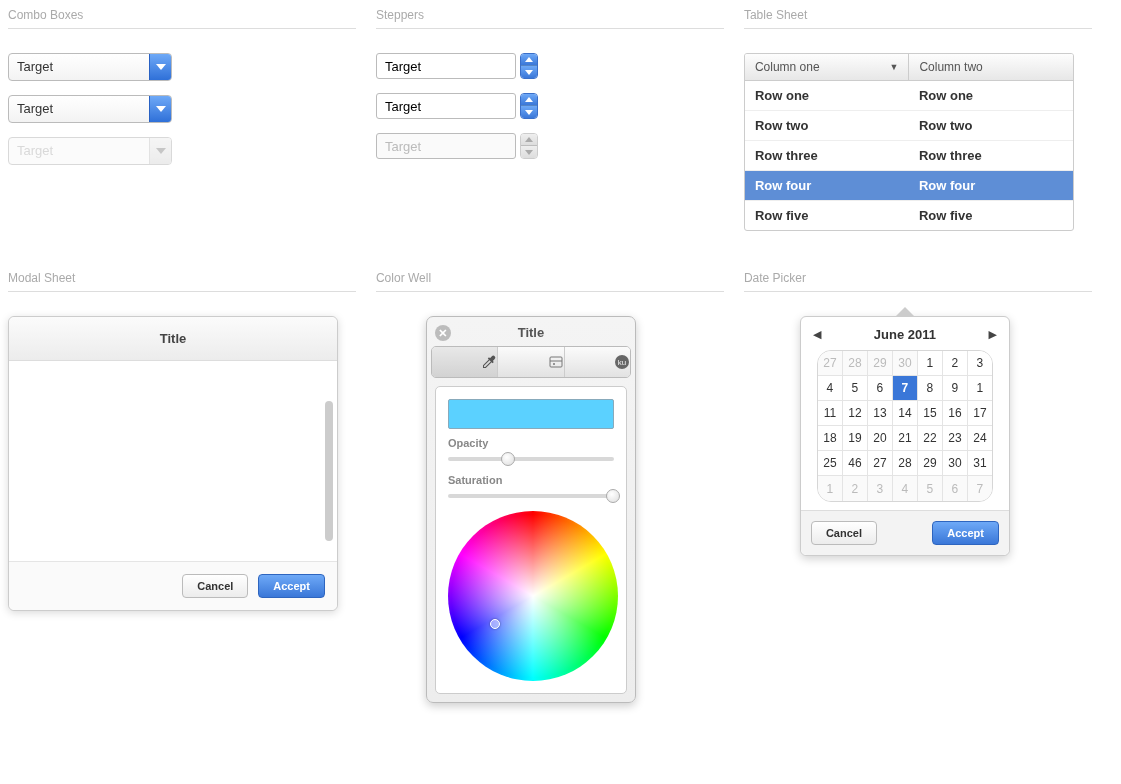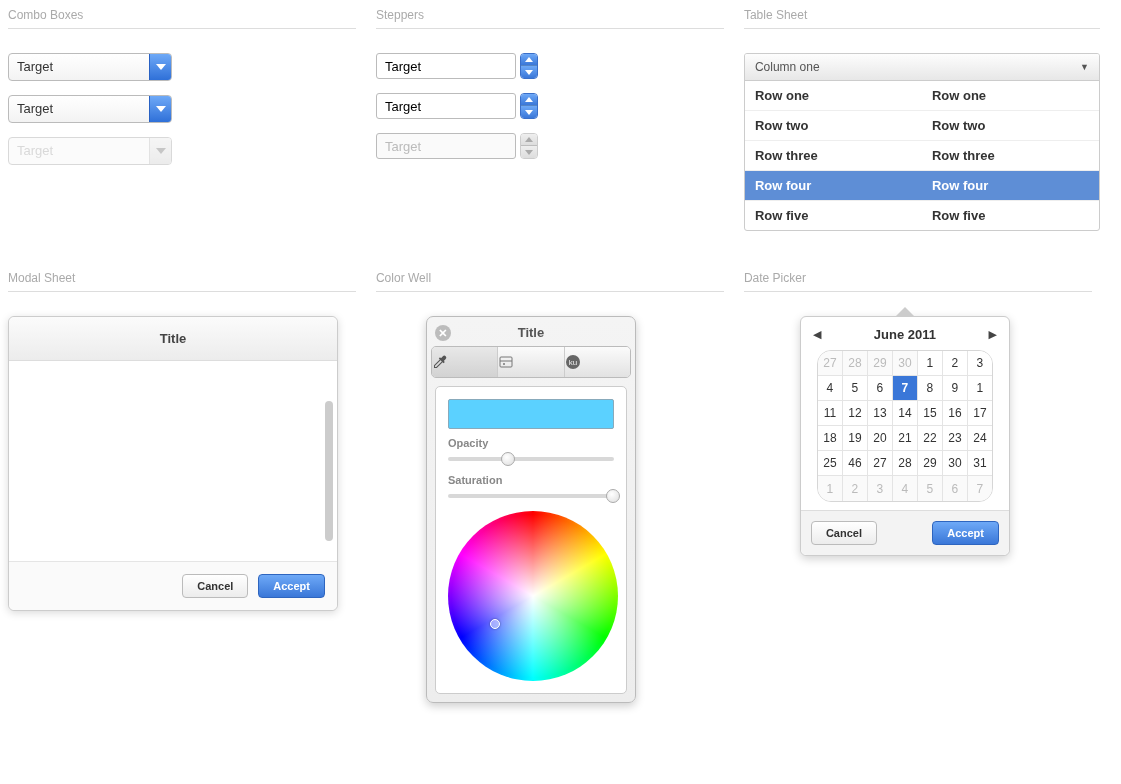--- a/index.html
+++ b/index.html
@@ -87,21 +87,21 @@
 .stepper-wrap.disabled .stepper-field { color: #bbb; background: #fafafa; }
 .stepper-wrap.disabled .stepper-btns { border-color: #ccc; }
 .stepper-wrap.disabled .step { background: linear-gradient(#eee, #ddd); }
 .stepper-wrap.disabled svg { fill: #aaa; }
 
 
 .tableview {
   border: 1px solid #ccc;
   border-radius: 3px;
   overflow: hidden;
-  width: 356px;
+  width: 330px;
 }
 .tv-head { display: flex; }
 .tv-head .th {
   flex: 1;
   background: linear-gradient(#fdfdfd, #e7e7e7);
   border-bottom: 1px solid #ccc;
   border-right: 1px solid #ccc;
   padding: 6px 10px;
   font-size: 12px;
   color: #555;
@@ -215,21 +215,21 @@
   border-radius: 5px;
   overflow: hidden;
 }
 .seg .segbtn {
   flex: 1;
   height: 30px;
   background: linear-gradient(#fbfbfb, #e2e2e2);
   border-right: 1px solid #ccc;
   display: flex;
   align-items: center;
-  justify-content: flex-start;
+  justify-content: flex-end;
 }
 .seg .segbtn:last-child { border-right: none; }
 .seg .segbtn.active { background: linear-gradient(#e8e8e8, #d2d2d2); }
 .popover-inner {
   margin: 8px;
   padding: 12px;
   background: #fff;
   border: 1px solid #ccc;
   border-radius: 5px;
 }
@@ -448,20 +448,23 @@
 
   <div class="col">
     <div class="section-header">Table Sheet</div>
 
     <div class="tableview">
       <div class="tv-head">
         <div class="th">
           <span>Column one</span>
           <span class="sort-ind">▼</span>
         </div>
+        <div class="th">
+          <span>Column two</span>
+        </div>
       </div>
       <div id="table-body">
           <div class="tv-row">
             <div class="td">Row one</div>
             <div class="td">Row one</div>
           </div>
           <div class="tv-row">
             <div class="td">Row two</div>
             <div class="td">Row two</div>
           </div>

